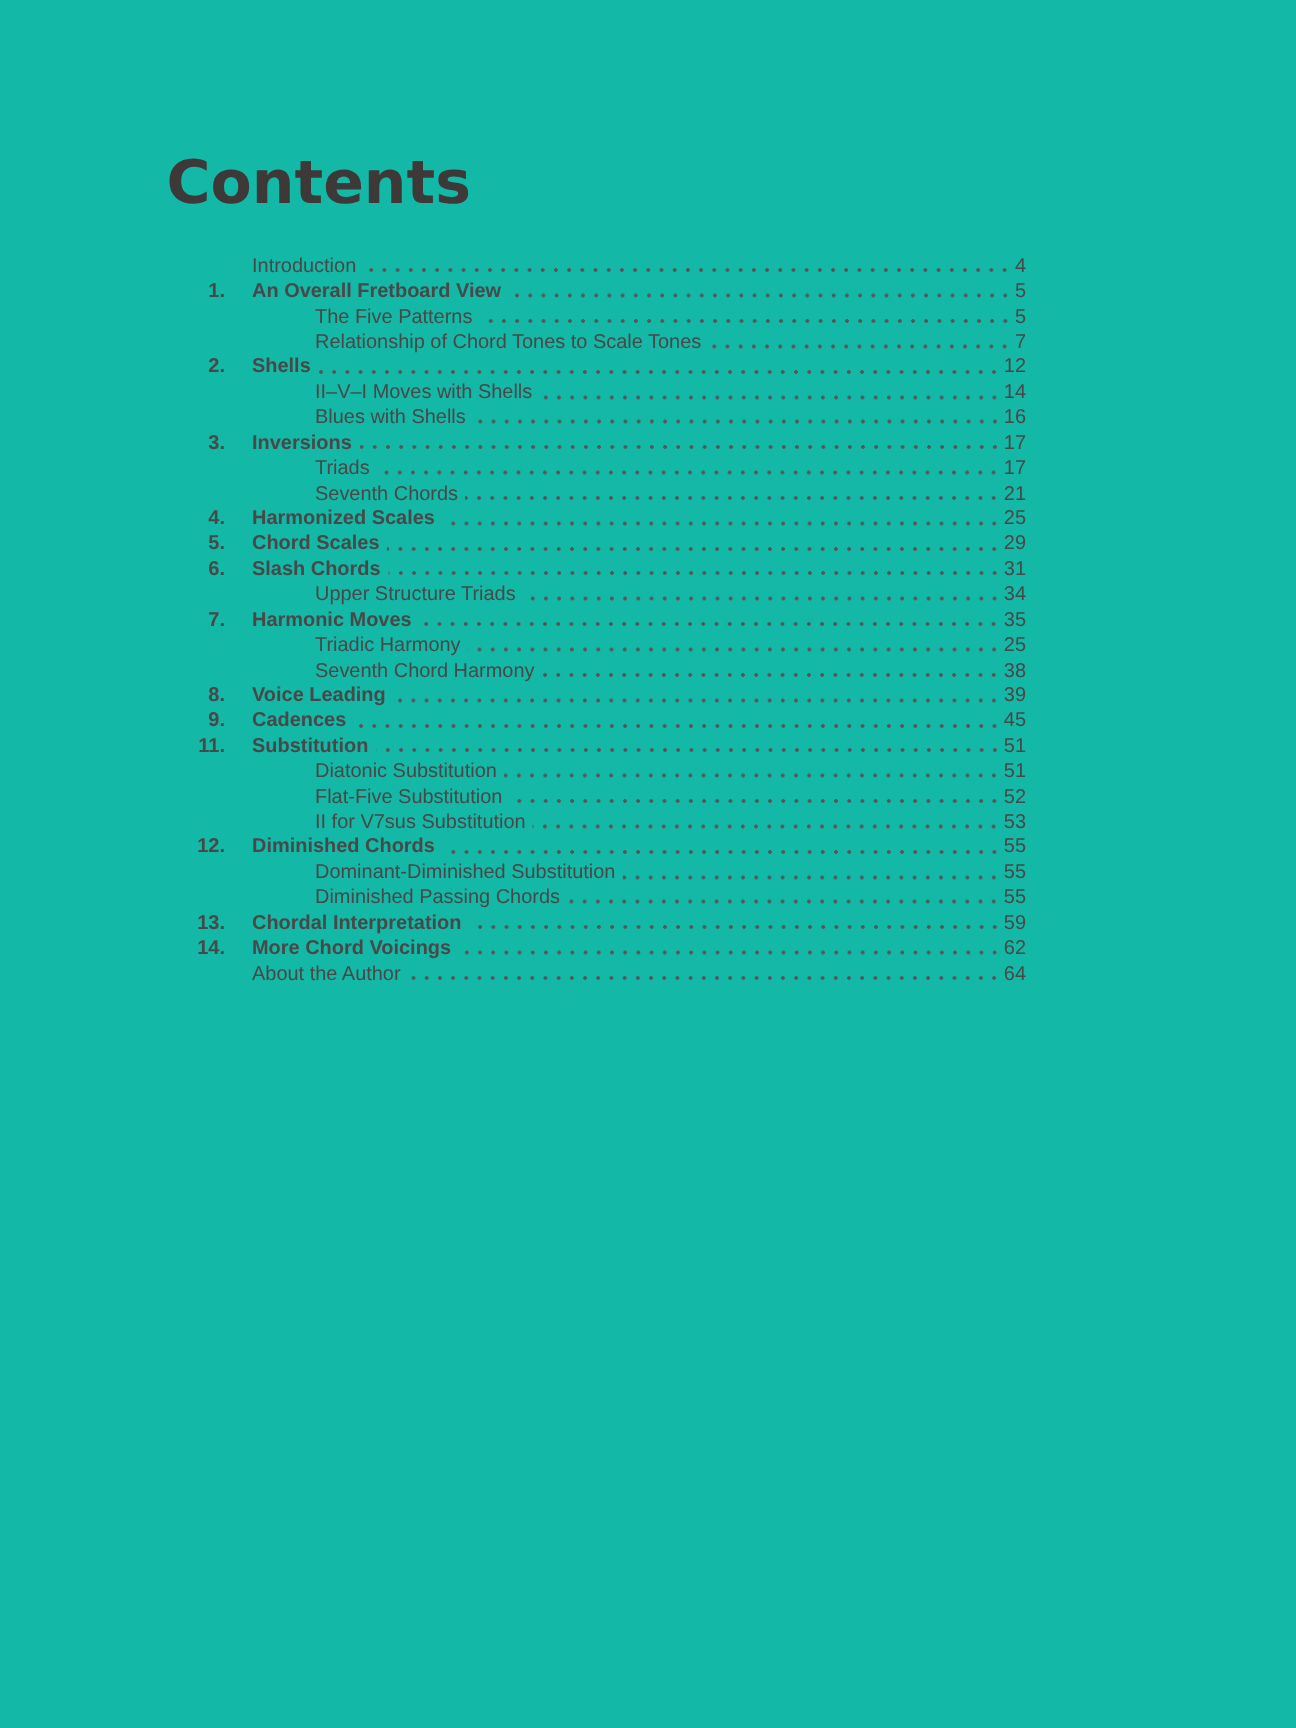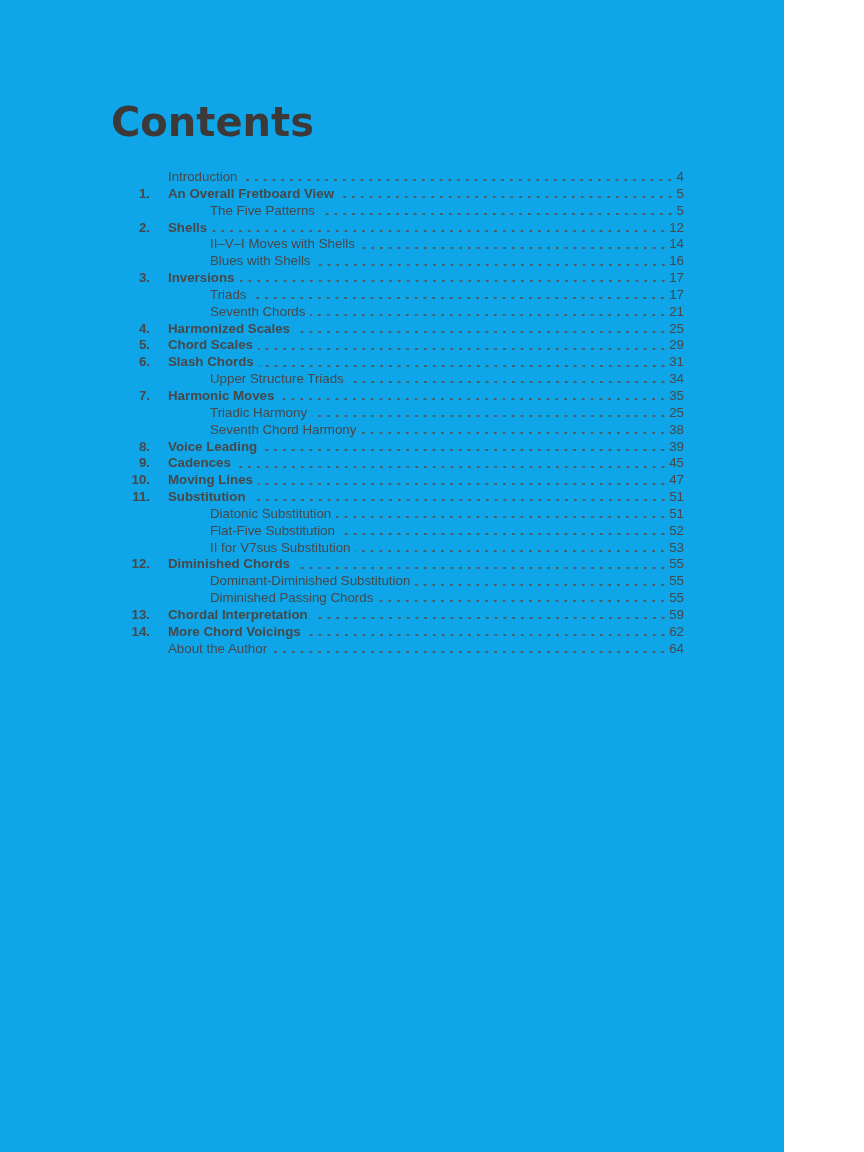--- a/index.html
+++ b/index.html
@@ -2,23 +2,23 @@
 <html style="--ink: #484848; --title-ink: #3d3939; --dot-ink: #565656;"><head>
 <meta charset="utf-8">
 <style>
   html, body {
     margin: 0;
     padding: 0;
     background: #ffffff;
   }
   .page {
     position: relative;
-    width: 784px;
+    width: 864px;
     height: 1152px;
-    background: #0ea5e9;
+    background: #14b8a6;
     overflow: hidden;
     font-family: "Liberation Sans", sans-serif;
   }
   .doc-title {
     position: absolute;
     left: 111px;
     top: 102px;
     margin: 0;
     font-family: "DejaVu Sans", sans-serif;
     font-weight: bold;
@@ -93,20 +93,26 @@
     <span class="toc-label">An Overall Fretboard View</span>
     <span class="dot-leader"></span>
     <span class="toc-page">5</span>
   </div>
       <div class="toc-row sub">
     <span class="toc-num"></span>
     <span class="toc-label">The Five Patterns</span>
     <span class="dot-leader"></span>
     <span class="toc-page">5</span>
   </div>
+      <div class="toc-row sub">
+    <span class="toc-num"></span>
+    <span class="toc-label">Relationship of Chord Tones to Scale Tones</span>
+    <span class="dot-leader"></span>
+    <span class="toc-page">7</span>
+  </div>
       <div class="toc-row chapter">
     <span class="toc-num">2.</span>
     <span class="toc-label">Shells</span>
     <span class="dot-leader"></span>
     <span class="toc-page">12</span>
   </div>
       <div class="toc-row sub">
     <span class="toc-num"></span>
     <span class="toc-label">II–V–I Moves with Shells</span>
     <span class="dot-leader"></span>
@@ -182,26 +188,20 @@
     <span class="toc-num">8.</span>
     <span class="toc-label">Voice Leading</span>
     <span class="dot-leader"></span>
     <span class="toc-page">39</span>
   </div>
       <div class="toc-row chapter">
     <span class="toc-num">9.</span>
     <span class="toc-label">Cadences</span>
     <span class="dot-leader"></span>
     <span class="toc-page">45</span>
-  </div>
-      <div class="toc-row chapter">
-    <span class="toc-num">10.</span>
-    <span class="toc-label">Moving Lines</span>
-    <span class="dot-leader"></span>
-    <span class="toc-page">47</span>
   </div>
       <div class="toc-row chapter">
     <span class="toc-num">11.</span>
     <span class="toc-label">Substitution</span>
     <span class="dot-leader"></span>
     <span class="toc-page">51</span>
   </div>
       <div class="toc-row sub">
     <span class="toc-num"></span>
     <span class="toc-label">Diatonic Substitution</span>

